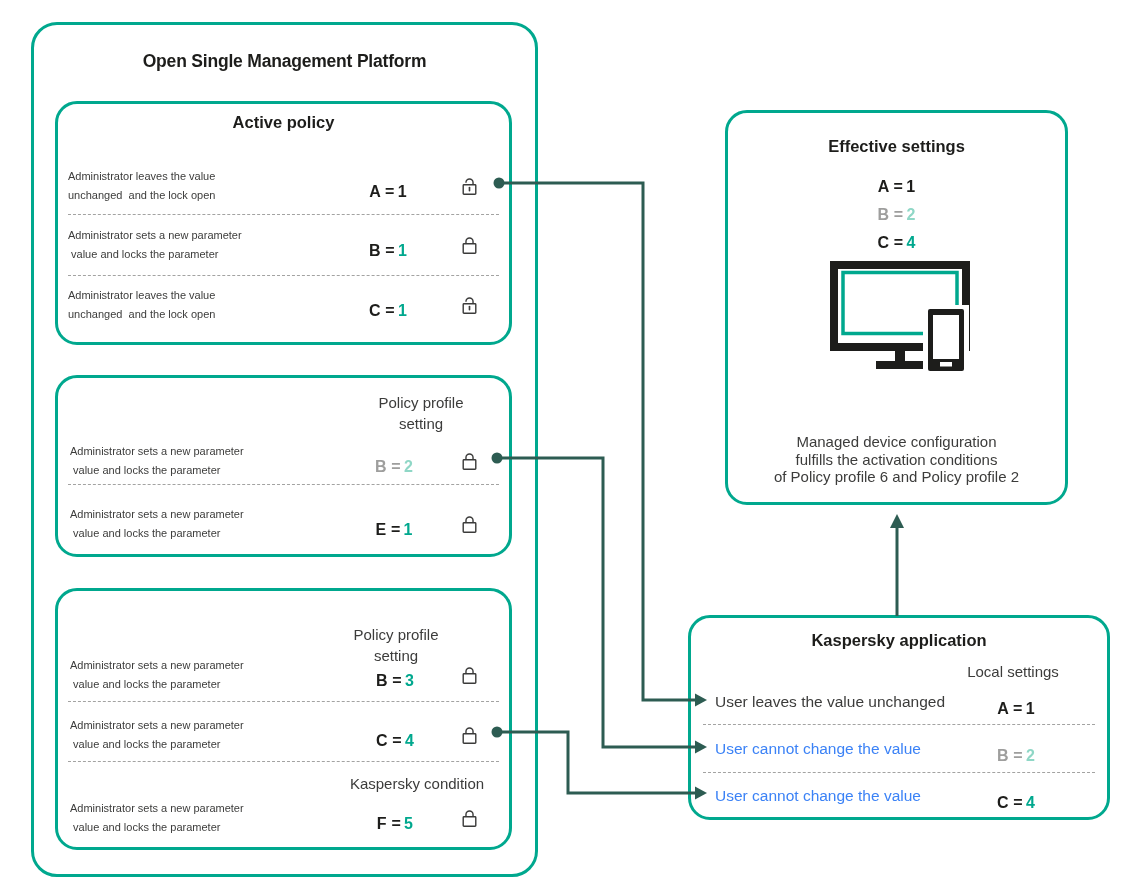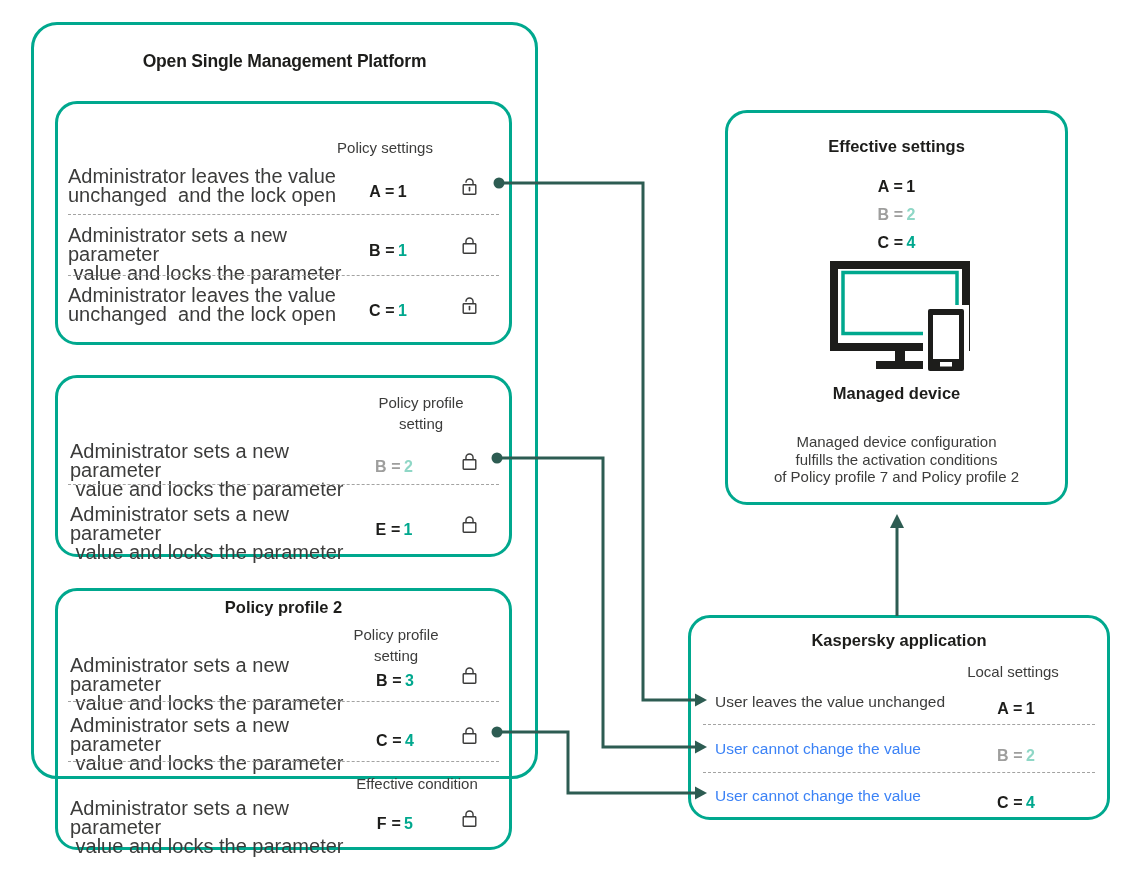--- a/index.html
+++ b/index.html
@@ -4,46 +4,46 @@
 <style>
   html,body{margin:0;padding:0;background:#ffffff;}
   #stage{
     position:relative;width:1131px;height:895px;background:#ffffff;overflow:hidden;
     font-family:"Liberation Sans","DejaVu Sans",sans-serif;color:#1d1d1b;
   }
   .box{position:absolute;border:3px solid #00a88e;border-radius:22px;box-sizing:border-box;background:transparent;}
   .box-title{position:absolute;left:0;right:0;text-align:center;font-weight:bold;font-size:16.5px;color:#1d1d1b;}
   .osmp-title{position:absolute;left:0;right:0;text-align:center;font-weight:bold;font-size:17.5px;letter-spacing:-0.2px;color:#1d1d1b;}
   .col-header{position:absolute;text-align:center;font-size:15px;color:#3c3c3b;line-height:21px;white-space:pre-line;}
-  .row-text{position:absolute;font-size:20px;line-height:19px;color:#3c3c3b;white-space:pre-line;}
+  .row-text{position:absolute;font-size:11px;line-height:19px;color:#3c3c3b;white-space:pre-line;}
   .k-row-text{position:absolute;font-size:15.5px;color:#3c3c3b;white-space:nowrap;}
   .muted-text{color:#3b82f6;}
   .val{position:absolute;text-align:center;font-weight:bold;font-size:16px;letter-spacing:0.2px;white-space:nowrap;margin-top:7px;}
   .val .lbl{margin-right:3px;}
   .ink{color:#1d1d1b;}
   .gray{color:#9e9e9d;}
   .teal{color:#00a88e;}
   .pale{color:#8fd7c6;}
   .dash{position:absolute;height:0;border-top:1.6px dashed #a3a3a2;}
   .lock{position:absolute;width:19px;height:22px;}
   .note{position:absolute;text-align:center;font-size:15px;line-height:17.5px;color:#3c3c3b;white-space:pre-line;}
   svg.overlay{position:absolute;left:0;top:0;z-index:5;pointer-events:none;}
   .icon-wrap{position:absolute;}
 </style>
 </head>
 <body>
 
 <div id="stage">
 
-  <div class="box" style="left:31px;top:22px;width:507px;height:757px;border-radius:26px;padding-left:29px;">
+  <div class="box" style="left:31px;top:22px;width:507px;height:855px;border-radius:26px;padding-left:29px;">
     <div class="osmp-title" style="top:26px;">Open Single Management Platform</div>
   </div>
 
   <div class="box" style="left:55px;top:101px;width:457px;height:244px;">
-    <div class="col-header" style="left:227px;top:33px;width:200px;">Policy settings</div>
+    <div class="box-title" style="top:9px;">Active policy</div>
 
     <div class="row-text" style="left:10px;top:63px;width:300px;">Administrator leaves the value
 unchanged&nbsp; and the lock open</div>
     <div class="val" style="left:285px;top:72px;width:90px;">
       <span class="lbl ink">A =</span><span class="ink">1</span>
     </div>
     <svg class="lock" style="left:402px;top:71px;" viewBox="0 0 24 28">
       <rect x="4" y="12.5" width="16" height="12" rx="1" fill="#fff" stroke="#3b3b3a" stroke-width="1.8"></rect>
       <path d="M7.5 10 V9.5 a4.5 4.5 0 0 1 9 0 V12.5" fill="none" stroke="#3b3b3a" stroke-width="1.8"></path>
       <line x1="12" y1="16" x2="12" y2="20" stroke="#3b3b3a" stroke-width="2.1" stroke-linecap="round"></line>
@@ -96,21 +96,20 @@
     <div class="val" style="left:291px;top:136px;width:90px;">
       <span class="lbl ink">E =</span><span class="teal">1</span>
     </div>
     <svg class="lock" style="left:402px;top:135px;" viewBox="0 0 24 28">
       <rect x="4" y="12.5" width="16" height="12" rx="1" fill="#fff" stroke="#3b3b3a" stroke-width="1.8"></rect>
       <path d="M7.5 12.5 V9.5 a4.5 4.5 0 0 1 9 0 V12.5" fill="none" stroke="#3b3b3a" stroke-width="1.8"></path>
     </svg>
   </div>
 
   <div class="box" style="left:55px;top:588px;width:457px;height:262px;">
-    <div class="box-title" style="top:7px;">Policy profile 2</div>
     <div class="col-header" style="left:238px;top:33px;width:200px;">Policy profile
 setting</div>
 
     <div class="row-text" style="left:12px;top:65px;width:300px;">Administrator sets a new parameter
 &nbsp;value and locks the parameter</div>
     <div class="val" style="left:292px;top:74px;width:90px;text-align:center;">
       <span class="lbl ink">B =</span><span class="teal">3</span>
     </div>
     <svg class="lock" style="left:402px;top:73px;" viewBox="0 0 24 28">
       <rect x="4" y="12.5" width="16" height="12" rx="1" fill="#fff" stroke="#3b3b3a" stroke-width="1.8"></rect>
@@ -124,21 +123,21 @@
     <div class="val" style="left:292px;top:134px;width:90px;">
       <span class="lbl ink">C =</span><span class="teal">4</span>
     </div>
     <svg class="lock" style="left:402px;top:133px;" viewBox="0 0 24 28">
       <rect x="4" y="12.5" width="16" height="12" rx="1" fill="#fff" stroke="#3b3b3a" stroke-width="1.8"></rect>
       <path d="M7.5 12.5 V9.5 a4.5 4.5 0 0 1 9 0 V12.5" fill="none" stroke="#3b3b3a" stroke-width="1.8"></path>
     </svg>
 
     <div class="dash" style="left:10px;right:10px;top:170px;"></div>
 
-    <div class="col-header" style="left:249px;top:182px;width:220px;">Effective condition</div>
+    <div class="col-header" style="left:249px;top:182px;width:220px;">Kaspersky condition</div>
 
     <div class="row-text" style="left:12px;top:208px;width:300px;">Administrator sets a new parameter
 &nbsp;value and locks the parameter</div>
     <div class="val" style="left:292px;top:217px;width:90px;">
       <span class="lbl ink">F =</span><span class="teal">5</span>
     </div>
     <svg class="lock" style="left:402px;top:216px;" viewBox="0 0 24 28">
       <rect x="4" y="12.5" width="16" height="12" rx="1" fill="#fff" stroke="#3b3b3a" stroke-width="1.8"></rect>
       <path d="M7.5 12.5 V9.5 a4.5 4.5 0 0 1 9 0 V12.5" fill="none" stroke="#3b3b3a" stroke-width="1.8"></path>
     </svg>
@@ -162,24 +161,23 @@
       <rect x="15" y="16" width="124" height="74" fill="#ffffff"></rect>
       <rect x="20" y="19.5" width="114" height="61" fill="none" stroke="#00a88e" stroke-width="3.5"></rect>
       <rect x="72" y="98" width="10" height="11" fill="#1d1d1b"></rect>
       <rect x="53" y="108" width="47" height="8" fill="#1d1d1b"></rect>
       <rect x="100" y="52" width="46" height="70" fill="#ffffff"></rect>
       <rect x="105" y="56" width="36" height="62" rx="2" fill="#1d1d1b"></rect>
       <rect x="110" y="62" width="26" height="44" fill="#ffffff"></rect>
       <rect x="117" y="109" width="12" height="4.5" fill="#ffffff"></rect>
     </svg>
 
-    <div class="box-title" style="top:271px;">Managed device</div>
     <div class="note" style="left:0;right:0;top:320px;">Managed device configuration
 fulfills the activation conditions
-of Policy profile 7 and Policy profile 2</div>
+of Policy profile 6 and Policy profile 2</div>
   </div>
 
   <div class="box" style="left:688px;top:615px;width:422px;height:205px;padding-left:47px;">
     <div class="box-title" style="top:13px;">Kaspersky application</div>
     <div class="col-header" style="left:222px;top:43px;width:200px;">Local settings</div>
 
     <div class="k-row-text" style="left:24px;top:75px;">User leaves the value unchanged</div>
     <div class="val" style="left:280px;top:75px;width:90px;">
       <span class="lbl ink">A =</span><span class="ink">1</span>
     </div>

